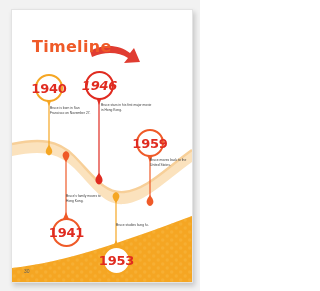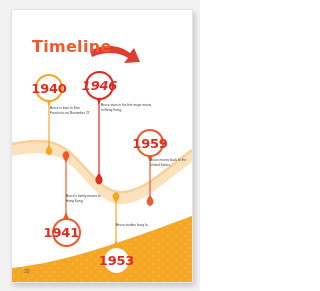--- a/index.html
+++ b/index.html
@@ -67,21 +67,21 @@
     box-sizing: border-box;
     font-family: "DejaVu Sans", sans-serif;
     font-weight: bold;
     font-size: 13px;
     color: #e02b20;
     letter-spacing: -0.2px;
   }
   .b1940 { left: 23px; top: 64px;  width: 28px; height: 28px; border: 2.6px solid #f5a623; }
   .b1946 { left: 73px; top: 61px;  width: 29px; height: 29px; border: 2.6px solid #e02b20; font-style: italic; }
   .b1959 { left: 124px; top: 119px; width: 28px; height: 28px; border: 2.6px solid #ef5a28; }
-  .b1941 { left: 40px; top: 208px; width: 29px; height: 29px; border: 2.6px solid #ef5a28; justify-content: flex-end; }
+  .b1941 { left: 40px; top: 208px; width: 29px; height: 29px; border: 2.6px solid #ef5a28; }
   .b1953 { left: 90px; top: 236px; width: 29px; height: 29px; border: 2.6px solid #f5a623; text-align: right; }
 
   
   .cap {
     position: absolute;
     font-size: 3.3px;
     line-height: 1.62;
     color: #3b3b3b;
     font-family: "Liberation Sans", sans-serif;
   }

